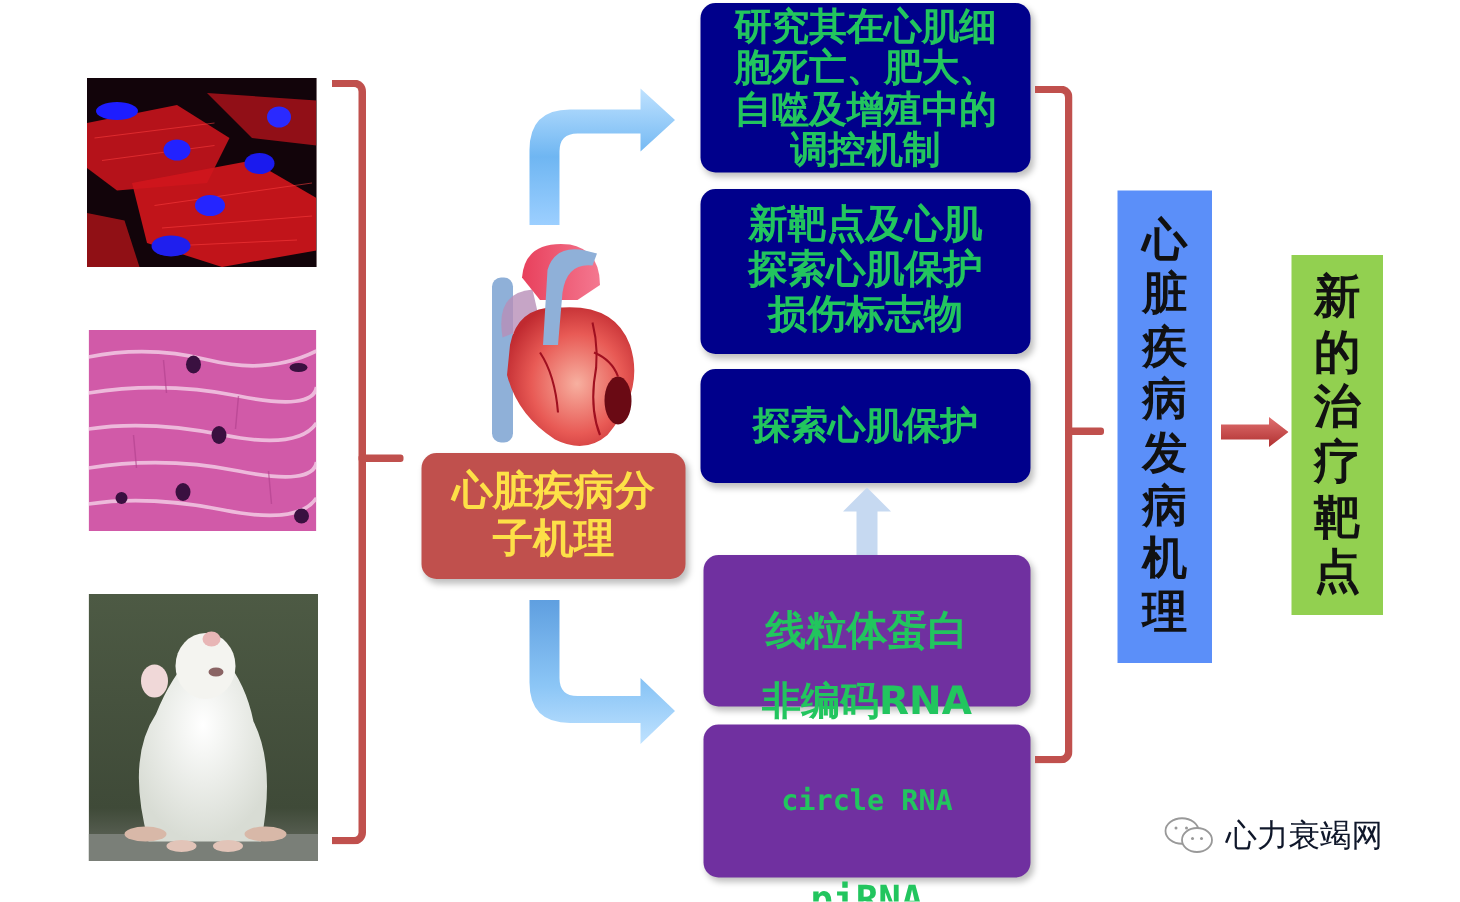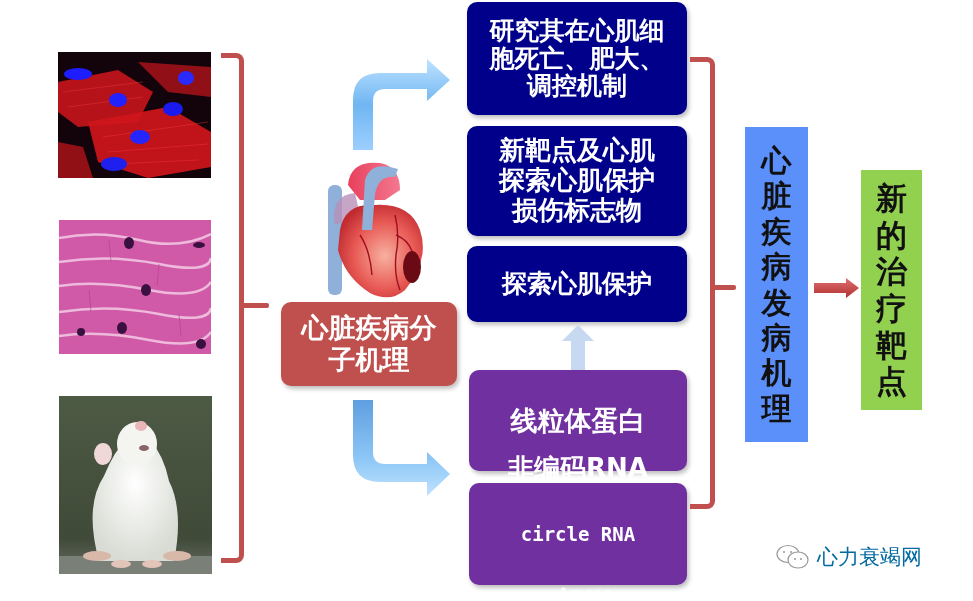--- a/index.html
+++ b/index.html
@@ -5,33 +5,33 @@
   html, body { margin:0; padding:0; }
   body { width:973px; height:601px; background:#ffffff; position:relative; overflow:hidden;
          font-family:"DejaVu Sans", "Liberation Sans", sans-serif; }
   .abs { position:absolute; }
   
   .photo { position:absolute; overflow:hidden; }
   
   .bracket { position:absolute; border:5px solid #c0504d; border-left:none; border-radius:0 8px 8px 0; box-sizing:border-box; }
   .bracket-tick { position:absolute; height:5px; background:#c0504d; border-radius:2px; }
   
-  .box { position:absolute; border-radius:10px; color:#ffffff; font-weight:bold; text-align:left;
+  .box { position:absolute; border-radius:10px; color:#22c55e; font-weight:bold; text-align:left;
          display:flex; flex-direction:column; justify-content:center; align-items:center; box-sizing:border-box;
          box-shadow:2px 3px 4px rgba(0,0,0,0.25); }
   .box.navy { background:#00008b; }
   .box.purple { background:#7030a0; }
   .box span { display:block; white-space:nowrap; }
-  .center-box { position:absolute; background:#c0504d; border-radius:10px; color:#ffffff; font-weight:bold;
+  .center-box { position:absolute; background:#c0504d; border-radius:10px; color:#fde047; font-weight:bold;
          text-align:center; display:flex; flex-direction:column; justify-content:center; box-sizing:border-box;
          box-shadow:2px 3px 4px rgba(0,0,0,0.25); }
   .vbox { position:absolute; display:flex; flex-direction:column; align-items:center; justify-content:center;
           font-weight:bold; color:#111; box-sizing:border-box; }
   .vbox span { display:block; line-height:1.18; }
-  .watermark { position:absolute; display:flex; align-items:center; color:#0369a1; font-size:21px; }
+  .watermark { position:absolute; display:flex; align-items:center; color:#0f172a; font-size:21px; }
 </style>
 </head>
 <body>
 
 <div class="photo" style="left:58px;top:52px;width:153px;height:126px;background:#1a0508;">
   <svg width="153" height="126" viewBox="0 0 153 126">
     <rect width="153" height="126" fill="#12040a"></rect>
     <path d="M0,30 L60,18 L95,40 L80,70 L20,75 L0,60Z" fill="#c8141c" opacity="0.9"></path>
     <path d="M30,70 L110,55 L153,80 L153,115 L90,126 L40,110Z" fill="#d0161c" opacity="0.92"></path>
     <path d="M80,10 L153,15 L153,45 L110,40Z" fill="#a8121a" opacity="0.85"></path>
@@ -158,20 +158,21 @@
 </div>
 
 <div class="center-box" style="left:281px;top:302px;width:176px;height:84px;font-size:27px;line-height:1.18;">
   <span>心脏疾病分</span>
   <span>子机理</span>
 </div>
 
 <div class="box navy" style="left:467px;top:2px;width:220px;height:113px;font-size:25px;line-height:1.1;">
   <span>研究其在心肌细</span>
   <span>胞死亡、肥大、</span>
+  <span>自噬及增殖中的</span>
   <span>调控机制</span>
 </div>
 <div class="box navy" style="left:467px;top:126px;width:220px;height:110px;font-size:26px;line-height:1.15;">
   <span>新靶点及心肌</span>
   <span>探索心肌保护</span>
   <span>损伤标志物</span>
 </div>
 <div class="box navy" style="left:467px;top:246px;width:220px;height:76px;font-size:25px;line-height:1.18;">
   <span>探索心肌保护</span>
 </div>

